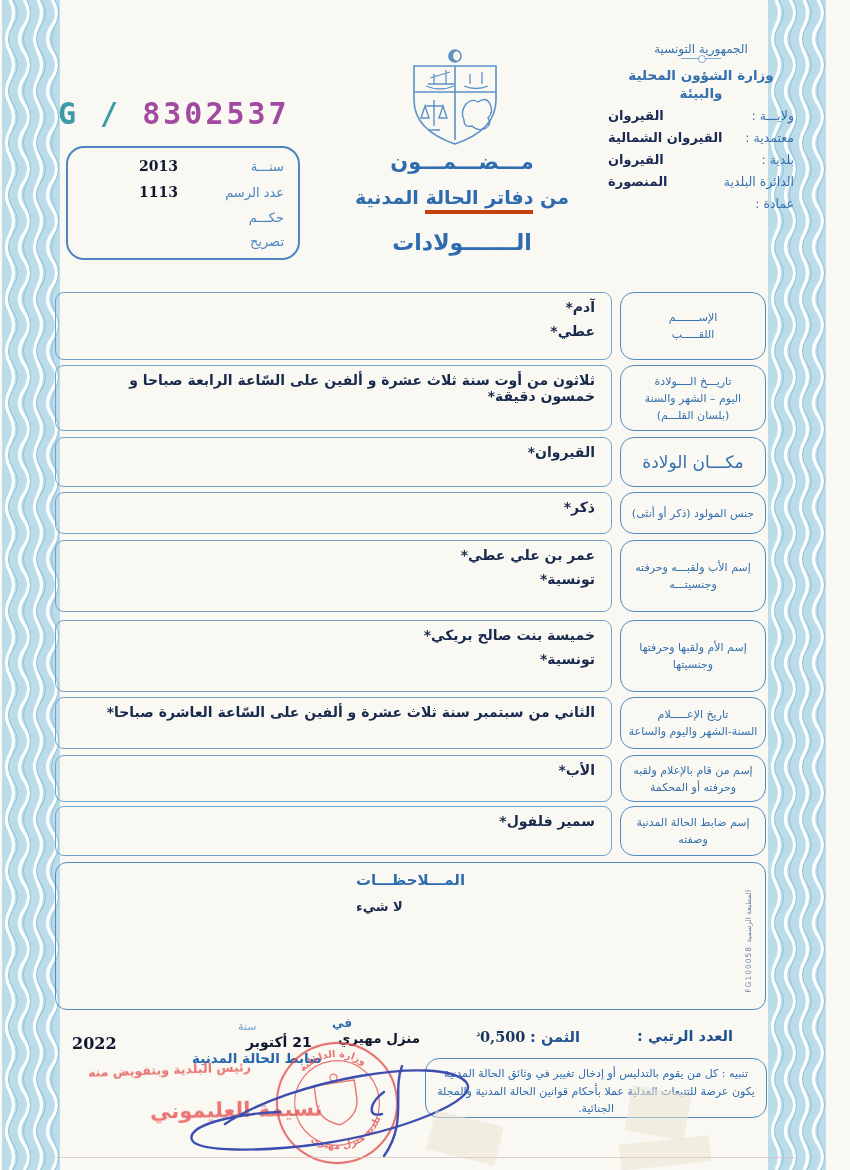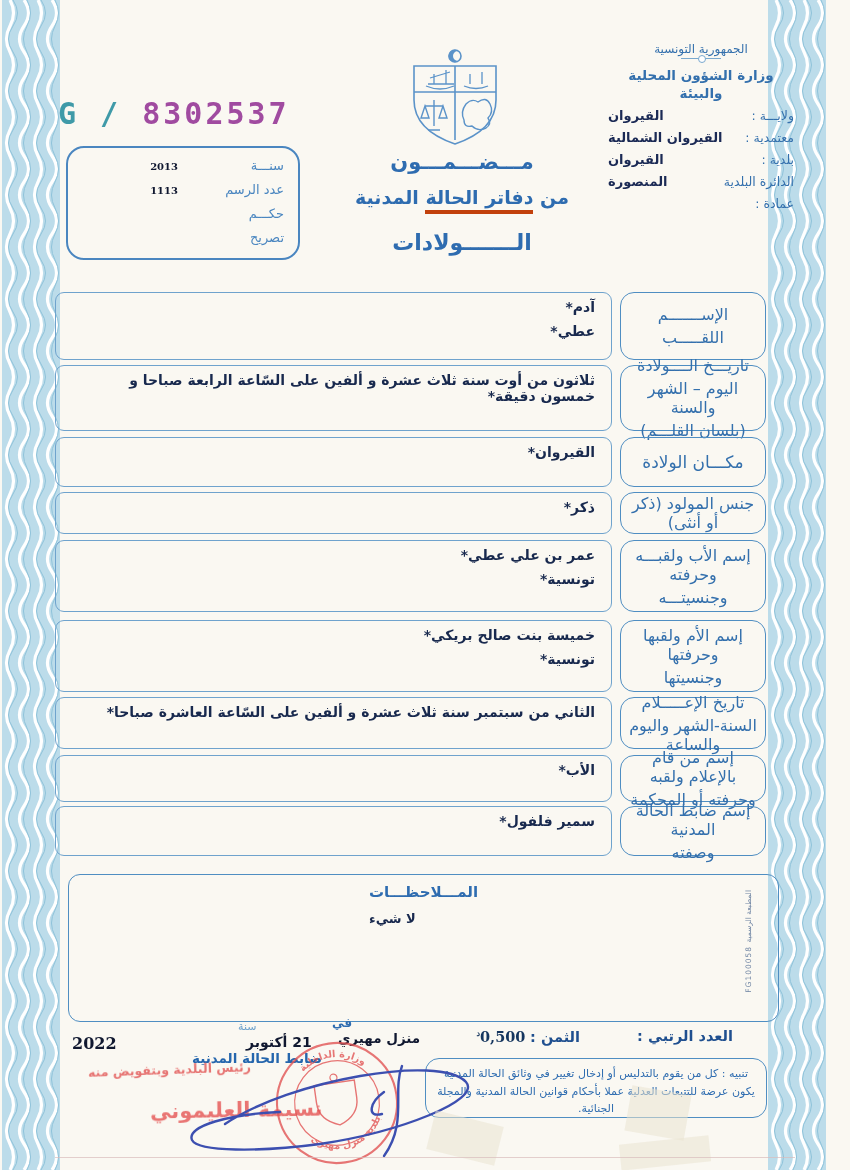--- a/index.html
+++ b/index.html
@@ -10,44 +10,44 @@
   .rtl{direction:rtl;unicode-bidi:plaintext;}
   .val{color:#18294e;font-weight:bold;}
   
   .serial{left:58px;top:96px;font-family:"DejaVu Sans Mono","Liberation Mono",monospace;font-size:30px;letter-spacing:3px;}
   .serial .g{color:#3f9aa8;font-weight:bold;}
   .serial .num{color:#a04ba0;font-weight:bold;}
   
   .stampbox{left:66px;top:146px;width:234px;height:114px;border:2px solid #4a86c0;border-radius:18px;padding:6px 14px 4px 10px;box-sizing:border-box;}
   .sb-row{display:flex;direction:rtl;justify-content:flex-start;align-items:baseline;font-size:13px;line-height:1.85;}
   .sb-label{color:#4a86c0;min-width:78px;}
-  .sb-val{color:#101830;font-weight:bold;font-size:10px;margin-right:28px;font-family:"DejaVu Serif","Liberation Serif",serif;}
+  .sb-val{color:#101830;font-weight:bold;font-size:14px;margin-right:28px;font-family:"DejaVu Serif","Liberation Serif",serif;}
   
   .title{left:292px;top:150px;width:340px;text-align:center;color:#2e6cb0;font-weight:bold;}
   .t1{font-size:21px;letter-spacing:1px;}
   .t2{font-size:19px;margin-top:12px;}
   .t2 .und{border-bottom:4px solid #c2410c;padding-bottom:2px;}
   .t3{font-size:22px;margin-top:22px;letter-spacing:1px;}
   
   .hdr{left:608px;top:42px;width:186px;color:#3470ad;font-size:12.5px;}
   .hdr-center{text-align:center;font-size:12px;}
   .hdr-min{text-align:center;font-weight:bold;font-size:13.5px;margin-top:2px;}
   .orn{width:40px;height:6px;margin:2px auto;border-top:1px solid #7aa9cf;position:relative;}
   .orn:after{content:"";position:absolute;top:-4px;left:17px;width:6px;height:6px;border:1px solid #7aa9cf;border-radius:50%;background:#fff;}
   .hr-row{display:flex;direction:rtl;justify-content:space-between;align-items:baseline;margin-top:7px;font-size:12.5px;}
   .hr-val{color:#1b2a55;font-weight:bold;font-size:13px;}
   
   .lbox{position:absolute;left:620px;width:146px;border:1.6px solid #4f8ec2;border-radius:14px;box-sizing:border-box;
-        color:#3470ad;font-size:16px;text-align:center;display:flex;flex-direction:column;justify-content:center;gap:4px;padding:4px 6px;}
+        color:#3470ad;font-size:11px;text-align:center;display:flex;flex-direction:column;justify-content:center;gap:4px;padding:4px 6px;}
   .vbox{position:absolute;left:55px;width:557px;border:1.5px solid #6fa3cd;border-radius:9px;box-sizing:border-box;
         padding:6px 16px;font-size:14px;}
   .vbox .v2{margin-top:8px;}
   .big{font-size:17px;}
   
-  .notes{left:68px;top:862px;width:711px;height:148px;border:1.6px solid #4f8ec2;border-radius:12px;box-sizing:border-box;margin-top:12px;}
+  .notes{left:55px;top:862px;width:711px;height:148px;border:1.6px solid #4f8ec2;border-radius:12px;box-sizing:border-box;}
   .notes-h{text-align:center;color:#2e6cb0;font-weight:bold;font-size:15px;letter-spacing:2px;margin-top:8px;}
   .notes-c{position:absolute;left:300px;top:36px;color:#18294e;font-weight:bold;font-size:13px;}
   
   .f-serial{left:600px;top:1028px;width:170px;color:#1f4f8f;font-weight:bold;font-size:14.5px;text-align:center;}
   .f-price{left:430px;top:1028px;width:150px;font-size:14.5px;direction:rtl;}
   .f-price .lab{color:#1f4f8f;font-weight:bold;}
   .f-price .pv{color:#14355e;font-weight:bold;font-family:"DejaVu Serif","Liberation Serif",serif;}
   .f-price sup{font-size:8px;}
   .notice{left:425px;top:1058px;width:342px;height:60px;border:1.6px solid #4f8ec2;border-radius:14px;box-sizing:border-box;
           color:#2e6cb0;font-size:11px;line-height:1.6;text-align:center;padding:6px 10px;}

